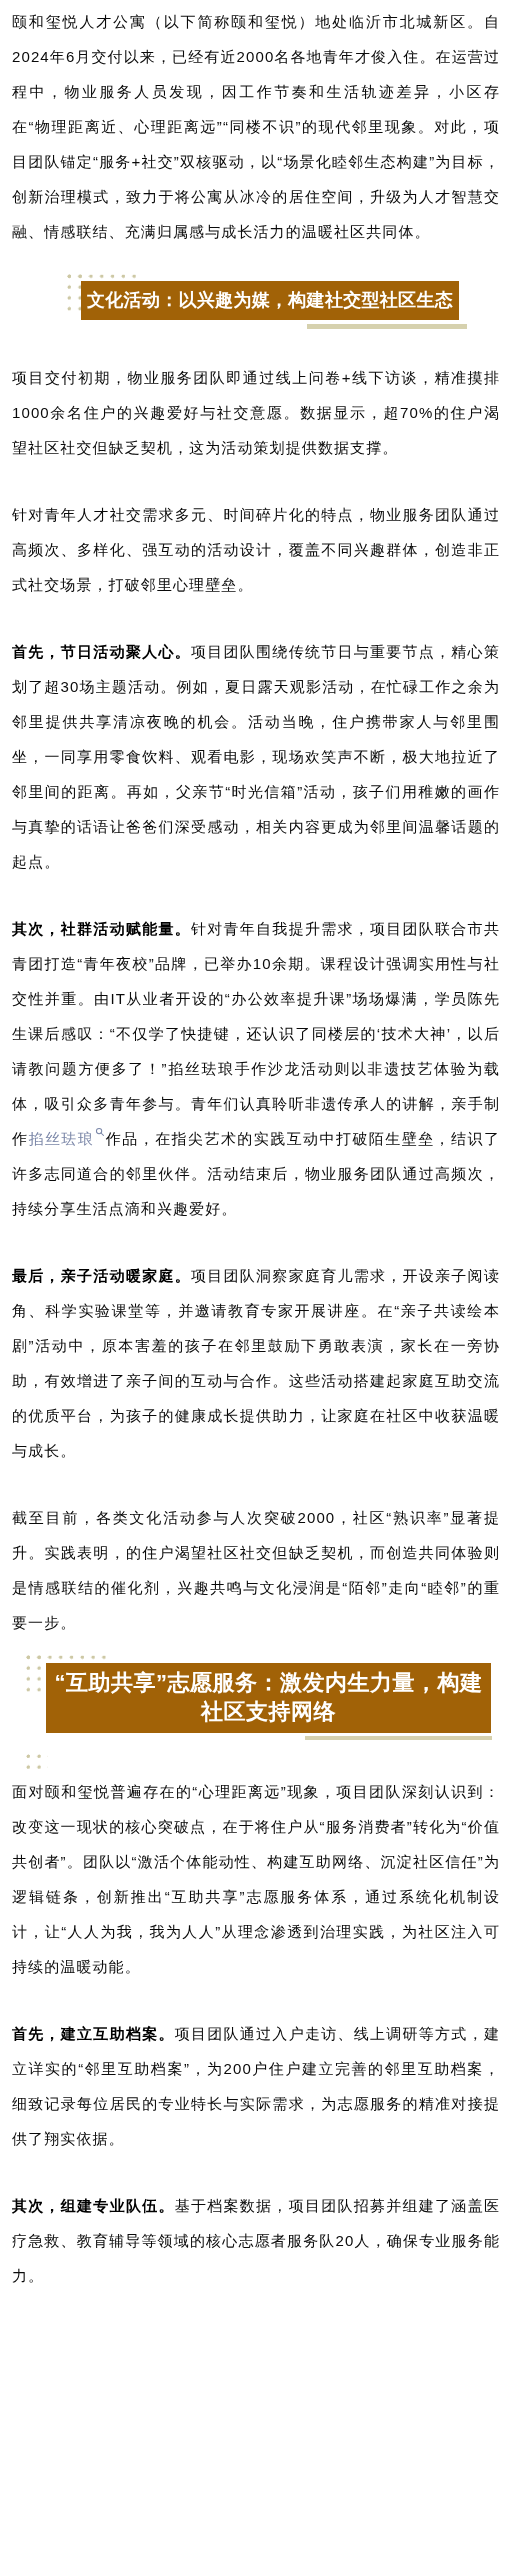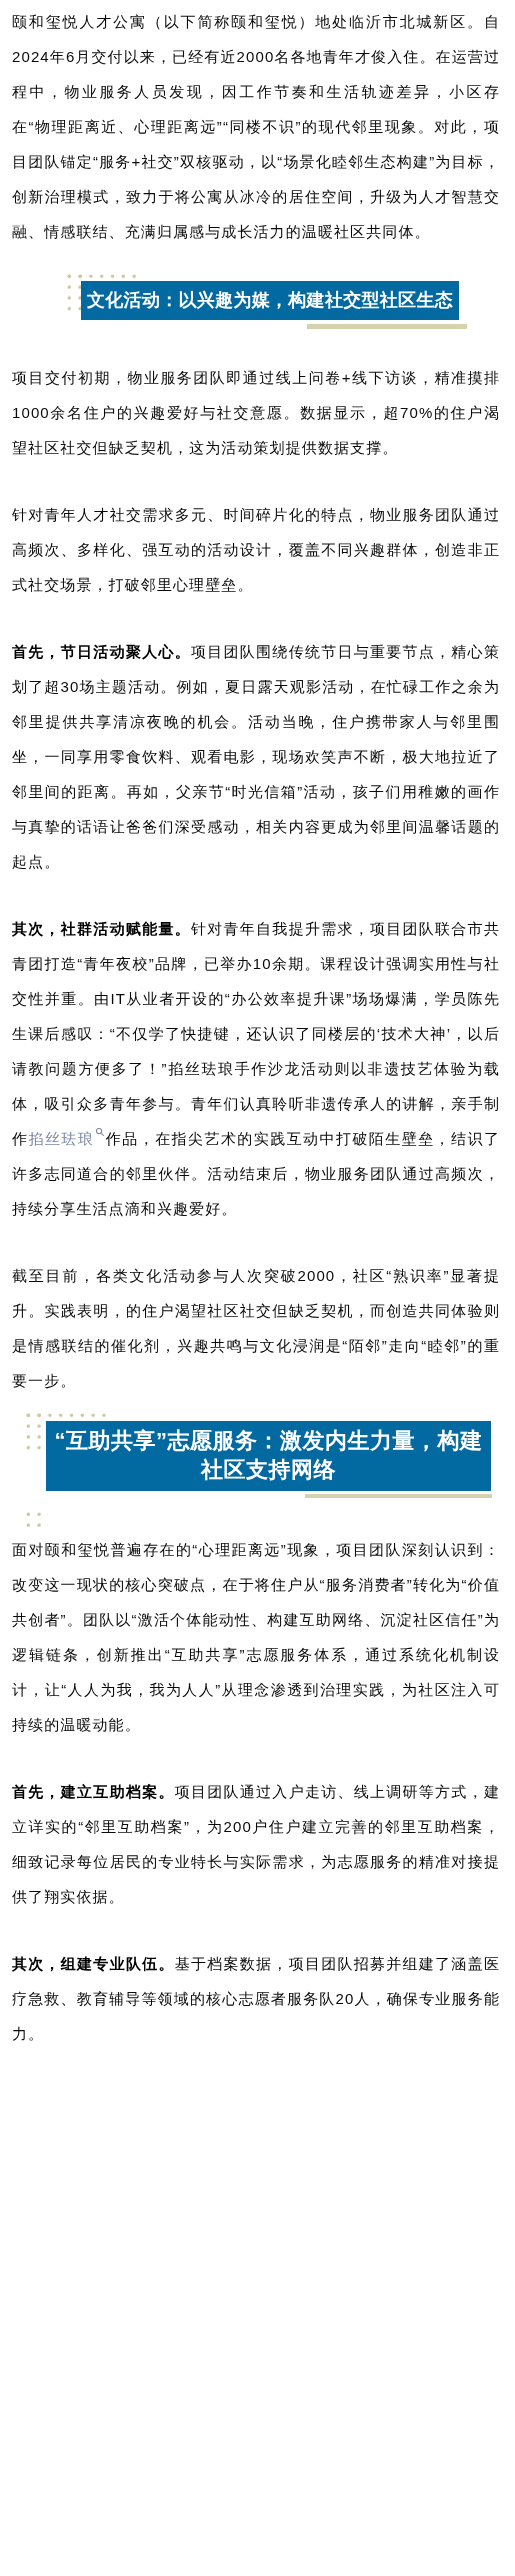--- a/index.html
+++ b/index.html
@@ -18,21 +18,21 @@
     text-justify:inter-ideograph;
     color:#0a0a0a;
   }
   .article p:last-child{margin-bottom:16px;}
   .article p strong{font-weight:700;color:#000;}
   .entity-link{color:#7b87a8;}
   .entity-link .mag{vertical-align:7.5px;margin-left:1.1px;color:#7b87a8;}
   .banner-wrap{position:relative;}
   .banner{
     position:absolute;
-    background:#0369a1;
+    background:#a16207;
     color:#ffffff;
     font-weight:700;
     text-align:center;
   }
   .tan-bar{position:absolute;height:4.3px;background:#d6d1ae;}
   .dots{
     position:absolute;
     background-image:radial-gradient(circle at 3.2px 3.2px,#cdc8a4 1.6px,rgba(0,0,0,0) 1.9px);
     background-size:10.8px 10.8px;
   }
@@ -61,20 +61,21 @@
       <div class="banner">文化活动：以兴趣为媒，构建社交型社区生态</div>
       <div class="tan-bar"></div>
     </div>
     <p><span>项目交付初期，物业服务团队即通过线上问卷+线下访谈，精准摸排1000余名住户的兴趣爱好与社交意愿。数据显示，超70%的住户渴望社区社交但缺乏契机，这为活动策划提供数据支撑。</span></p>
     <p><span>针对青年人才社交需求多元、时间碎片化的特点，物业服务团队通过高频次、多样化、强互动的活动设计，覆盖不同兴趣群体，创造非正式社交场景，打破邻里心理壁垒。</span></p>
     <p><strong>首先，节日活动聚人心。</strong><span>项目团队围绕传统节日与重要节点，精心策划了超30场主题活动。例如，夏日露天观影活动，在忙碌工作之余为邻里提供共享清凉夜晚的机会。活动当晚，住户携带家人与邻里围坐，一同享用零食饮料、观看电影，现场欢笑声不断，极大地拉近了邻里间的距离。再如，父亲节“时光信箱”活动，孩子们用稚嫩的画作与真挚的话语让爸爸们深受感动，相关内容更成为邻里间温馨话题的起点。</span></p>
     <p><strong>其次，社群活动赋能量。</strong><span>针对青年自我提升需求，项目团队联合市共青团打造“青年夜校”品牌，已举办10余期。课程设计强调实用性与社交性并重。由IT从业者开设的“办公效率提升课”场场爆满，学员陈先生课后感叹：“不仅学了快捷键，还认识了同楼层的‘技术大神’，以后请教问题方便多了！”掐丝珐琅手作沙龙活动则以非遗技艺体验为载体，吸引众多青年参与。青年们认真聆听非遗传承人的讲解，亲手制作</span><span class="entity-link"><span>掐丝珐琅</span><svg class="mag" width="10.2" height="10.2" viewBox="0 0 20 20" aria-hidden="true">
           <circle cx="8" cy="8" r="5.2" fill="none" stroke="currentColor" stroke-width="2"></circle>
           <line x1="11.8" y1="11.8" x2="16.6" y2="16.6" stroke="currentColor" stroke-width="2" stroke-linecap="round"></line>
         </svg></span><span>作品，在指尖艺术的实践互动中打破陌生壁垒，结识了许多志同道合的邻里伙伴。活动结束后，物业服务团队通过高频次，持续分享生活点滴和兴趣爱好。</span></p>
+    <p><strong>最后，亲子活动暖家庭。</strong><span>项目团队洞察家庭育儿需求，开设亲子阅读角、科学实验课堂等，并邀请教育专家开展讲座。在“亲子共读绘本剧”活动中，原本害羞的孩子在邻里鼓励下勇敢表演，家长在一旁协助，有效增进了亲子间的互动与合作。这些活动搭建起家庭互助交流的优质平台，为孩子的健康成长提供助力，让家庭在社区中收获温暖与成长。</span></p>
     <p><span>截至目前，各类文化活动参与人次突破2000，社区“熟识率”显著提升。实践表明，的住户渴望社区社交但缺乏契机，而创造共同体验则是情感联结的催化剂，兴趣共鸣与文化浸润是“陌邻”走向“睦邻”的重要一步。</span></p>
     <div class="banner-wrap banner-2">
       <div class="dots dots-h"></div>
       <div class="dots dots-v"></div>
       <div class="dots dots-b"></div>
       <div class="banner">“互助共享”志愿服务：激发内生力量，构建社区支持网络</div>
       <div class="tan-bar"></div>
     </div>
     <p><span>面对颐和玺悦普遍存在的“心理距离远”现象，项目团队深刻认识到：改变这一现状的核心突破点，在于将住户从“服务消费者”转化为“价值共创者”。团队以“激活个体能动性、构建互助网络、沉淀社区信任”为逻辑链条，创新推出“互助共享”志愿服务体系，通过系统化机制设计，让“人人为我，我为人人”从理念渗透到治理实践，为社区注入可持续的温暖动能。</span></p>
     <p><strong>首先，建立互助档案。</strong><span>项目团队通过入户走访、线上调研等方式，建立详实的“邻里互助档案”，为200户住户建立完善的邻里互助档案，细致记录每位居民的专业特长与实际需求，为志愿服务的精准对接提供了翔实依据。</span></p>

